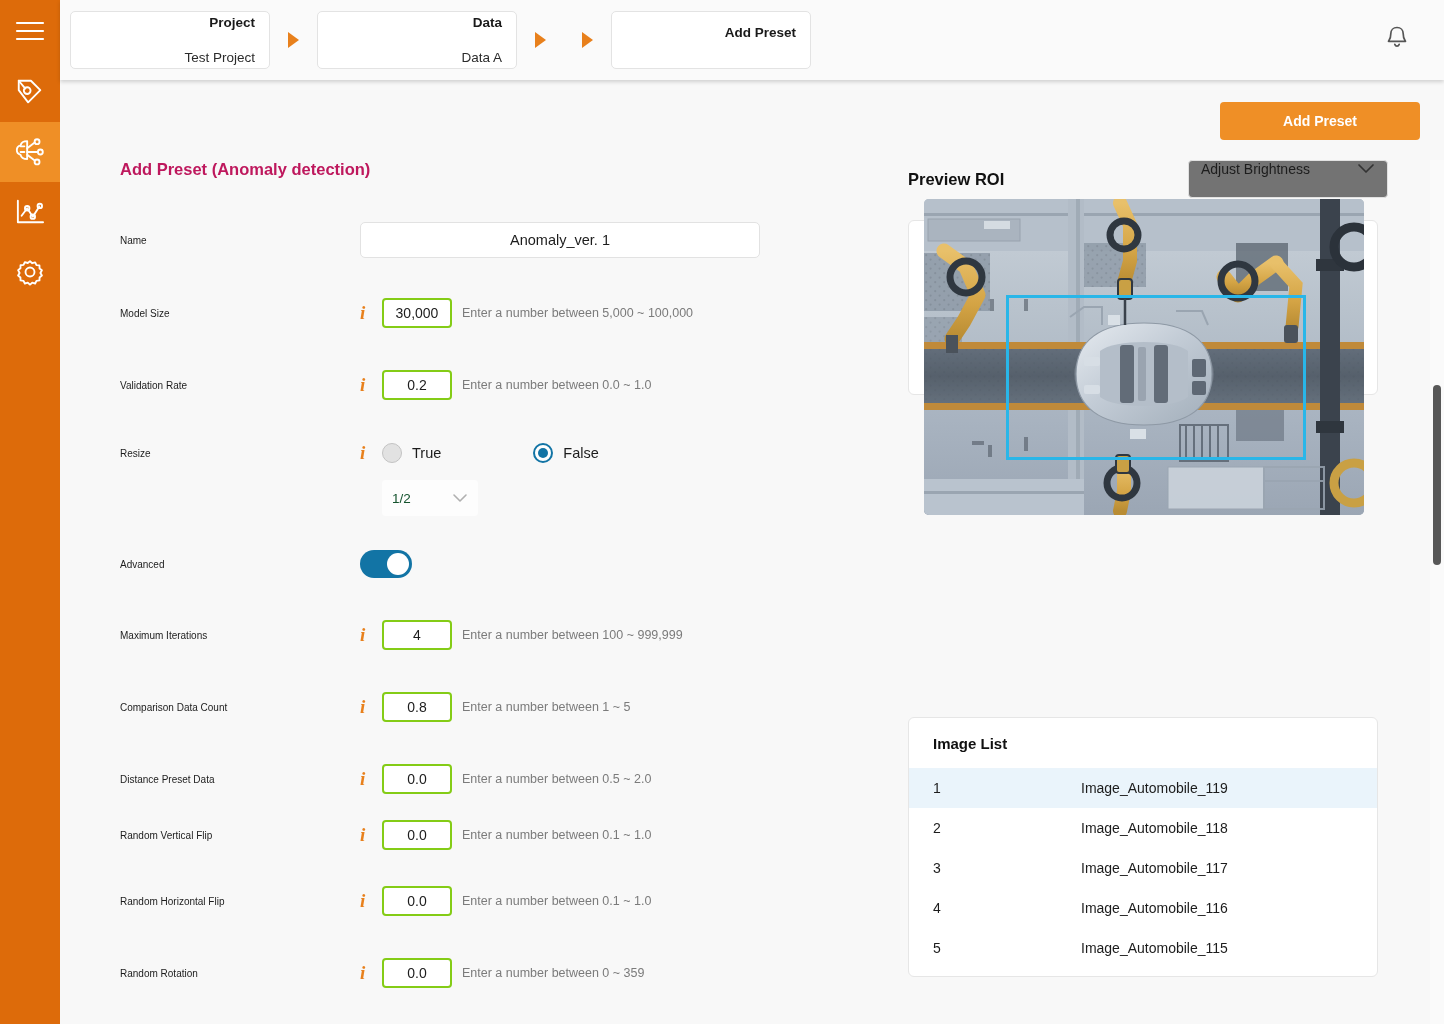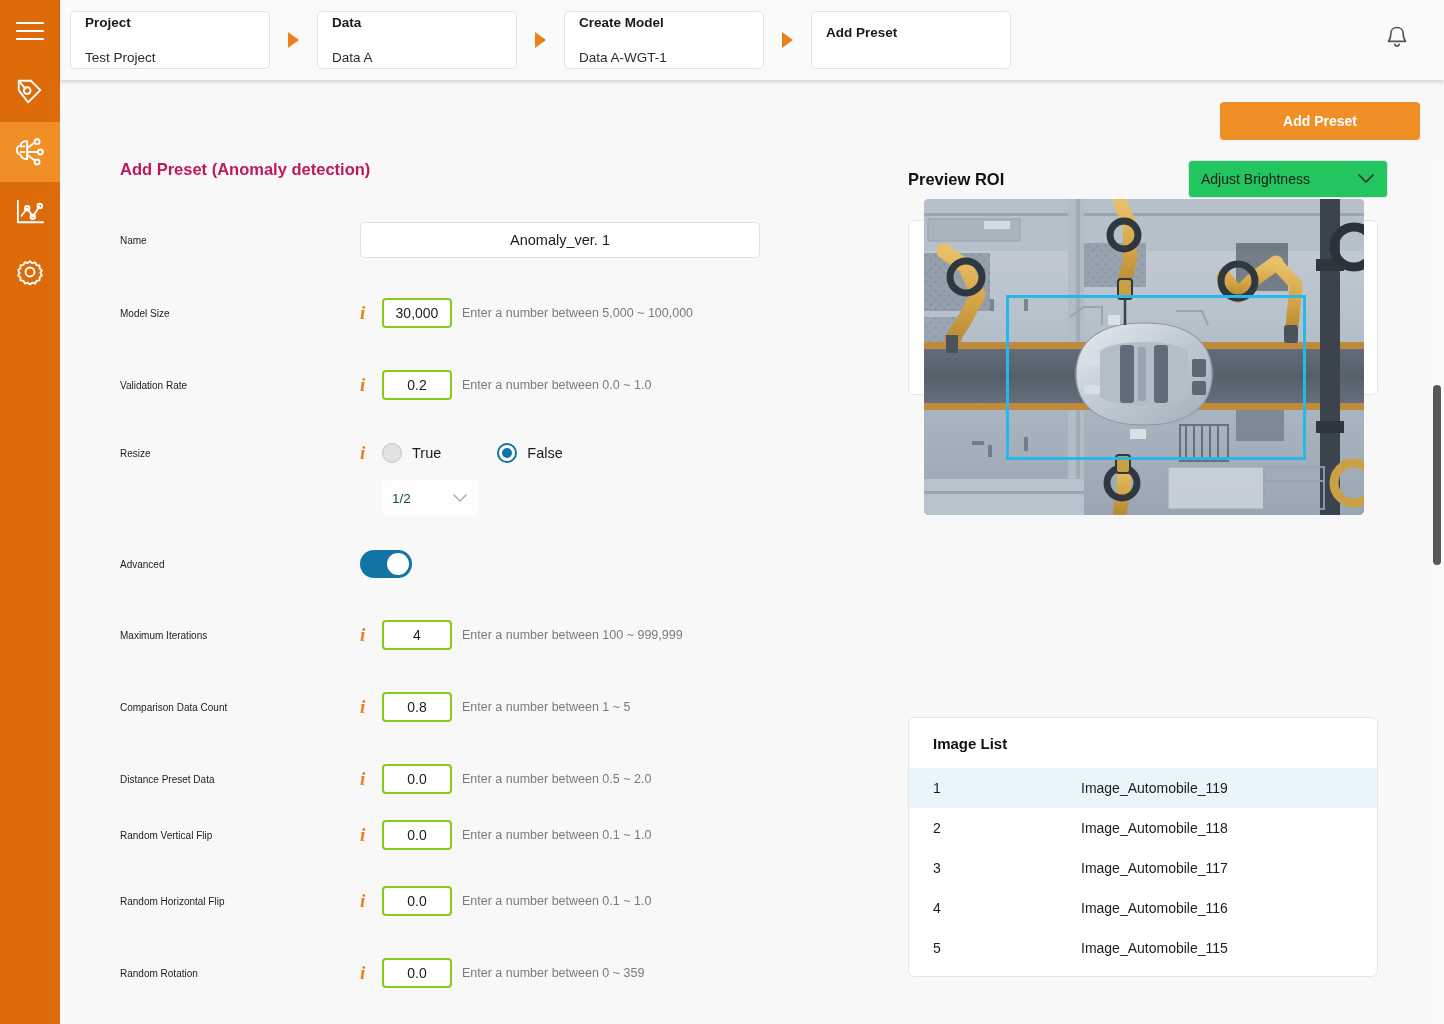--- a/index.html
+++ b/index.html
@@ -29,21 +29,21 @@
   #rail-gear { margin-top: 0; }
 
   
   #topbar {
     position: absolute; left: 60px; top: 0; width: 1384px; height: 80px;
     background: #fafafa;
     box-shadow: 0 2px 4px rgba(0,0,0,.16);
     display: flex; align-items: center;
     z-index: 5;
   }
-  #breadcrumb { display: flex; align-items: center; margin-left: 10px; }
+  #breadcrumb { display: flex; align-items: center; margin-left: 10px; text-align: right; }
   .crumb {
     background: #fff;
     border: 1px solid #e3e3e3;
     border-radius: 5px;
     width: 200px; height: 58px;
     padding: 9px 14px;
     display: flex; flex-direction: column; justify-content: center;
     cursor: pointer;
   }
   .crumb-title { font-size: 13.5px; font-weight: bold; color: #1a1a1a; line-height: 20px; }
@@ -99,21 +99,21 @@
   }
   .hint { font-size: 12.5px; color: #7b7b7b; margin-left: 10px; }
 
   #name-input {
     width: 400px; height: 36px;
     border: 1px solid #e2e2e2; border-radius: 5px; background: #fff;
     font-size: 14.5px; color: #1c1c1c; text-align: center;
     font-family: "Liberation Sans", sans-serif;
   }
 
-  .radio-group { display: flex; align-items: flex-start; }
+  .radio-group { display: flex; align-items: flex-start; gap: 36px; }
   .radio-opt { display: flex; align-items: center; cursor: pointer; }
   .radio-dot {
     width: 20px; height: 20px; border-radius: 50%;
     display: inline-block; position: relative;
   }
   .radio-dot.off { background: #e2e2e2; border: 1px solid #c3c3c3; }
   .radio-dot.on  { background: #fff; border: 2px solid #1274a5; }
   .radio-dot.on::after {
     content: ""; position: absolute; left: 3px; top: 3px;
     width: 10px; height: 10px; border-radius: 50%; background: #1274a5;
@@ -137,22 +137,22 @@
     content: ""; position: absolute; right: 3px; top: 3px;
     width: 22px; height: 22px; border-radius: 50%; background: #fff;
   }
 
   
   #preview-col { position: absolute; left: 848px; top: 80px; width: 480px; }
   #preview-title { font-size: 16.5px; font-weight: bold; color: #111; position: absolute; left: 0; top: 10px; }
   #brightness-select {
     position: absolute; right: 0; top: 0;
     width: 200px; height: 38px;
-    background: #22c55e; border: 1px solid #e1e1e1; border-radius: 4px;
-    display: flex; align-items: center; padding: 0 12px;
+    background: #737373; border: 1px solid #e1e1e1; border-radius: 4px;
+    display: flex; align-items: flex-start; padding: 0 12px;
     font-size: 14px; color: #1d1d1d; cursor: pointer;
   }
   #brightness-select .chev { margin-left: auto; }
 
   #preview-card {
     position: absolute; left: 0; top: 60px;
     width: 470px; height: 175px;
     background: #fff; border: 1px solid #e6e6e6; border-radius: 6px;
   }
   #preview-img {
@@ -276,24 +276,20 @@
     <div class="crumb">
       <span class="crumb-title">Project</span>
       <span class="crumb-sub">Test Project</span>
     </div>
     <div class="crumb-arrow"></div>
     <div class="crumb">
       <span class="crumb-title">Data</span>
       <span class="crumb-sub">Data A</span>
     </div>
     <div class="crumb-arrow"></div>
-    <div class="crumb">
-      <span class="crumb-title">Create Model</span>
-      <span class="crumb-sub">Data A-WGT-1</span>
-    </div>
     <div class="crumb-arrow"></div>
     <div class="crumb">
       <span class="crumb-title">Add Preset</span>
       <span class="crumb-sub"></span>
     </div>
   </div>
 
   <div id="bell-wrap">
     <span>
       <svg width="24" height="26" viewBox="0 0 24 26">

